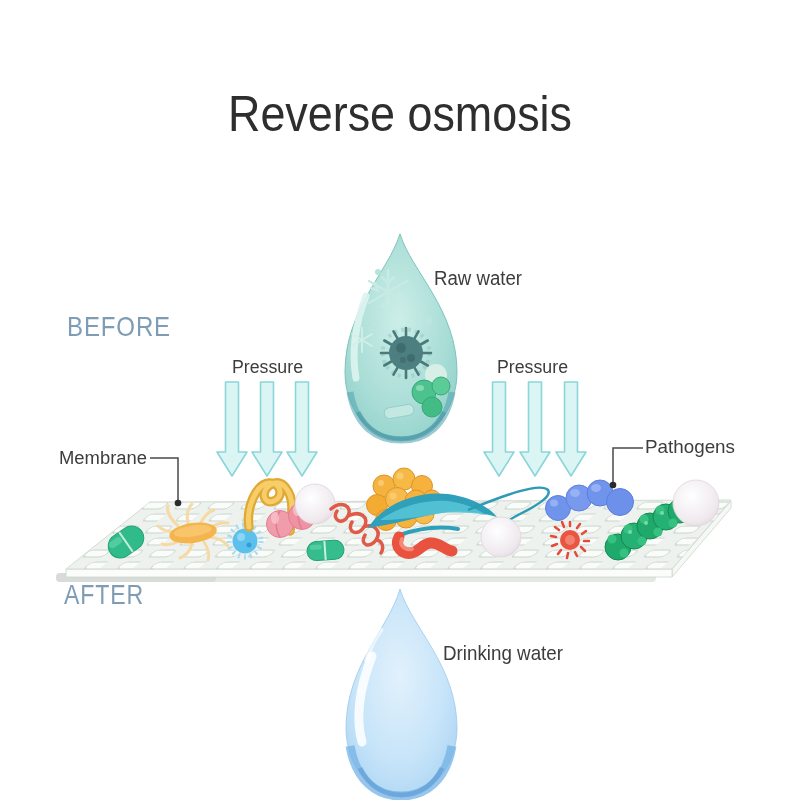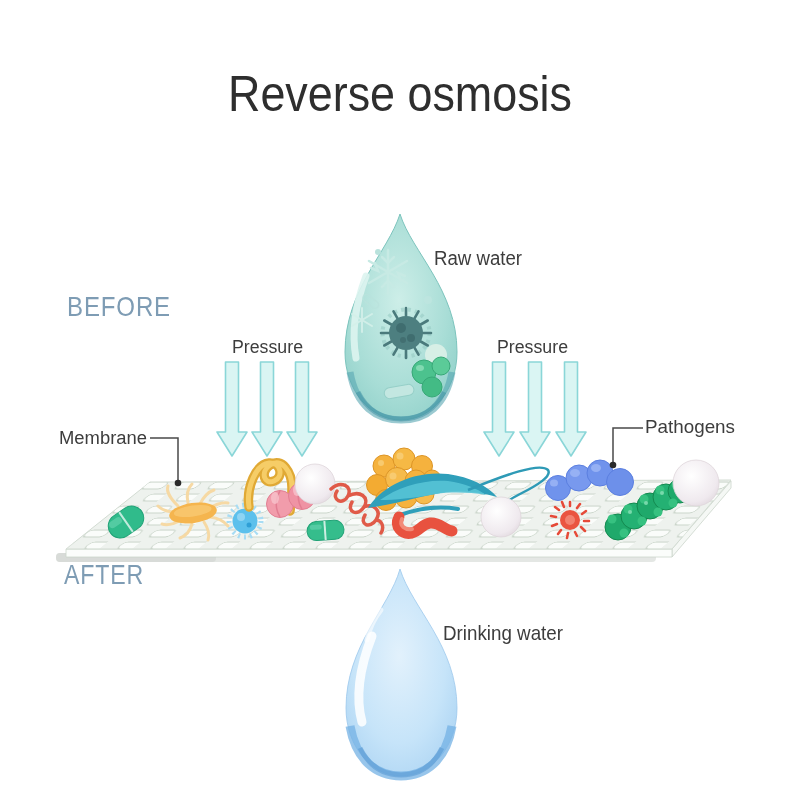--- a/index.html
+++ b/index.html
@@ -1,17 +1,17 @@
 <!DOCTYPE html>
 <html><head>
 <meta charset="utf-8">
 <title>Reverse osmosis</title>
 <style>
   html,body{margin:0;padding:0;background:#ffffff;width:800px;height:800px;overflow:hidden;}
-  .stage-wrap{position:relative;width:800px;height:720px;font-family:"Liberation Sans",sans-serif;}
+  .stage-wrap{position:relative;width:800px;height:720px;font-family:"Liberation Sans",sans-serif;margin-top:20px;}
   svg{display:block;}
   text{font-family:"Liberation Sans","DejaVu Sans",sans-serif;}
   .title-text{font-size:50px;fill:#2e2e2e;}
   .stage-text{font-size:28px;fill:#7e9cb4;letter-spacing:1px;}
   .ann-text{fill:#3d3d3d;}
   .f18{font-size:18px;}
   .f19{font-size:19px;}
   .f20{font-size:20px;}
   .f21{font-size:21px;}
   .leader{stroke:#4a4a4a;stroke-width:1.5;fill:none;}

